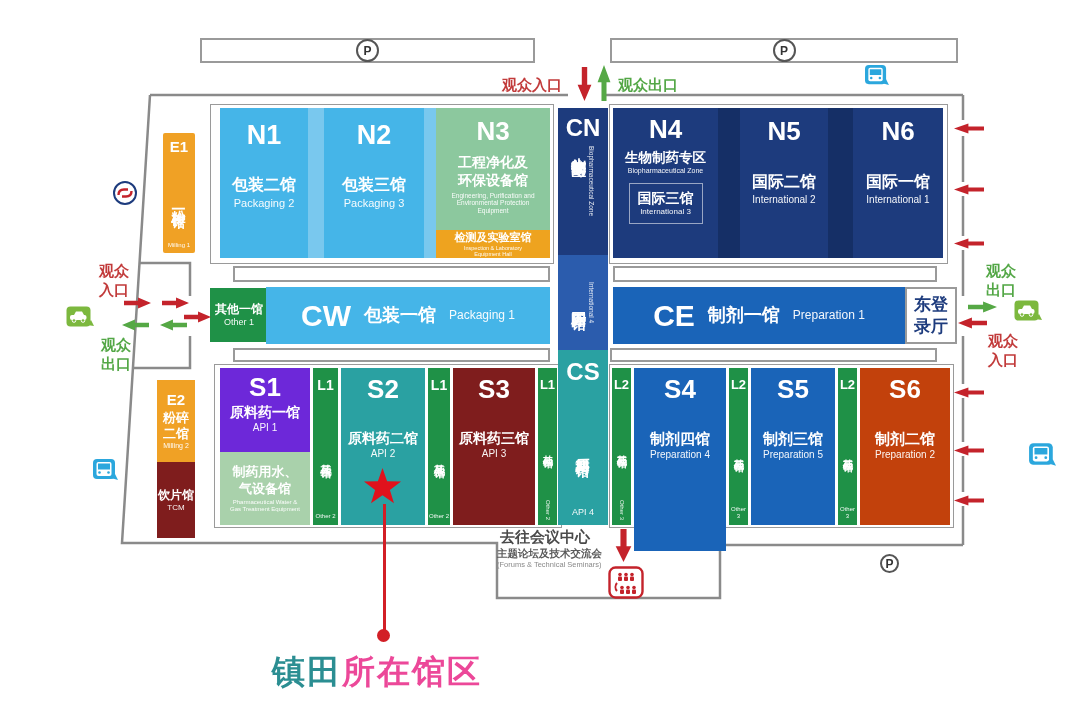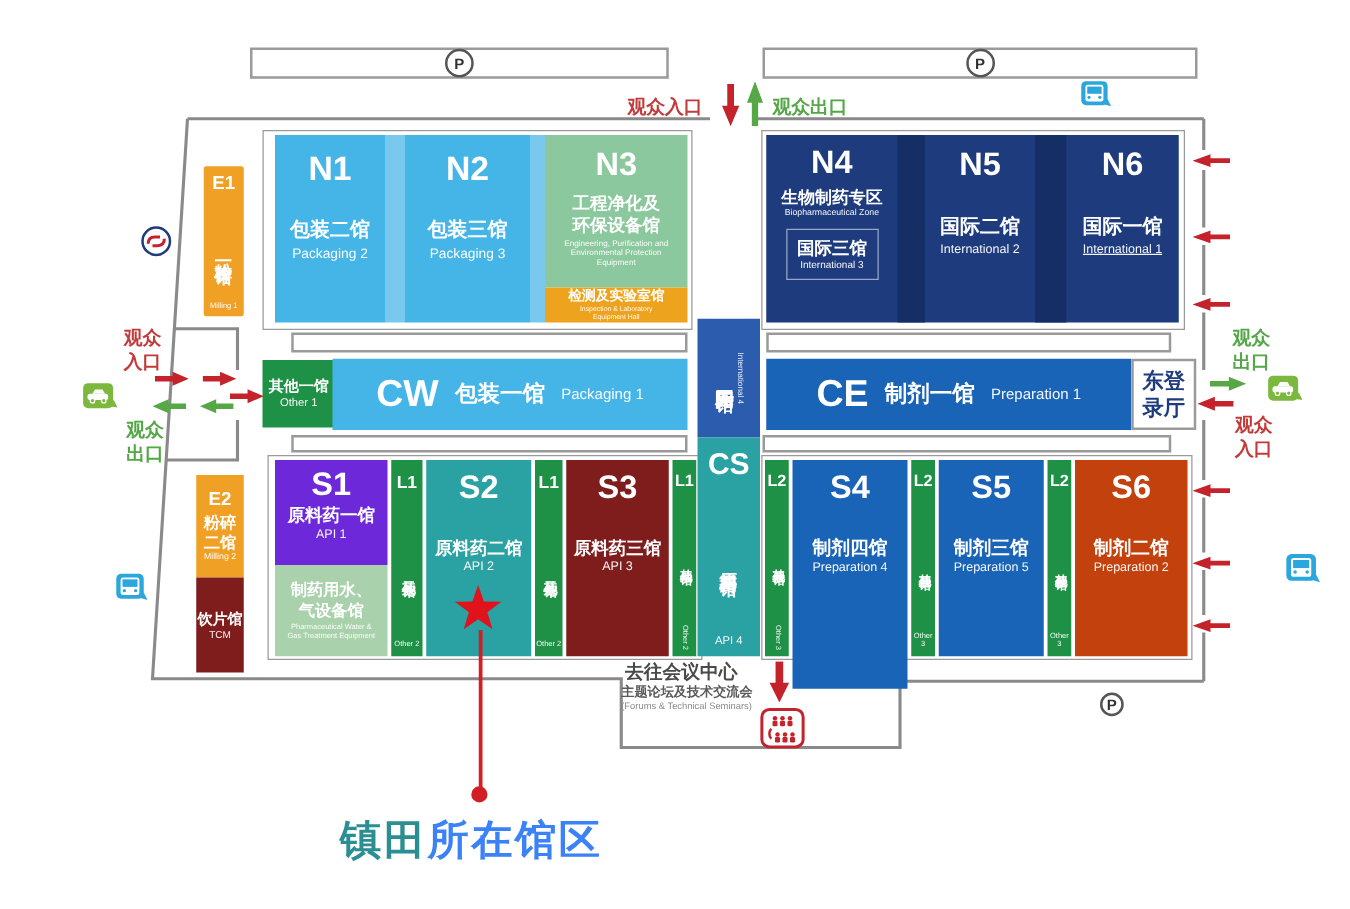--- a/index.html
+++ b/index.html
@@ -94,20 +94,27 @@
     <span class="code" style="font-size:26px;margin-top:10px;">N3</span>
     <span class="cname" style="font-size:14px;margin-top:10px;">工程净化及</span>
     <span class="cname" style="font-size:14px;">环保设备馆</span>
     <span class="en" style="font-size:6.5px;width:92px;margin-top:3px;">Engineering, Purification and Environmental Protection Equipment</span>
   </div>
   <div class="abs hall" style="left:436px;top:230px;width:114px;height:28px;background:#eea31f;justify-content:center;">
     <span class="cname" style="font-size:11px;">检测及实验室馆</span>
     <span class="en" style="font-size:5.5px;width:80px;">Inspection &amp; Laboratory Equipment Hall</span>
   </div>
 
+  <div class="abs hall" style="left:558px;top:108px;width:50px;height:147px;background:#1d3b7d;">
+    <span class="code" style="font-size:24px;margin-top:8px;">CN</span>
+    <div style="display:flex;flex-direction:row;margin-top:6px;flex:1;align-items:flex-start;">
+      <span class="vtext" style="font-size:15px;">生物制药专区</span>
+      <span class="vten" style="font-size:6.5px;margin-left:1px;">Biopharmaceutical Zone</span>
+    </div>
+  </div>
   <div class="abs hall" style="left:558px;top:255px;width:50px;height:95px;background:#2b5cad;justify-content:center;">
     <div style="display:flex;flex-direction:row;align-items:center;">
       <span class="vtext" style="font-size:15px;">国际四馆</span>
       <span class="vten" style="font-size:6.5px;margin-left:1px;">International 4</span>
     </div>
   </div>
   <div class="abs hall" style="left:558px;top:350px;width:50px;height:175px;background:#2aa1a2;">
     <span class="code" style="font-size:24px;margin-top:10px;">CS</span>
     <span class="vtext" style="font-size:14px;margin-top:8px;flex:1;">原料药四馆</span>
     <span class="en" style="font-size:9px;margin-bottom:8px;">API 4</span>
@@ -126,21 +133,21 @@
     <div style="width:22px;background:#152f66;"></div>
     <div class="hall" style="width:88px;">
       <span class="code" style="font-size:26px;margin-top:10px;">N5</span>
       <span class="cname" style="font-size:16px;margin-top:28px;">国际二馆</span>
       <span class="en" style="font-size:10px;margin-top:2px;">International 2</span>
     </div>
     <div style="width:25px;background:#152f66;"></div>
     <div class="hall" style="width:90px;">
       <span class="code" style="font-size:26px;margin-top:10px;">N6</span>
       <span class="cname" style="font-size:16px;margin-top:28px;">国际一馆</span>
-      <span class="en" style="font-size:10px;margin-top:2px;text-decoration:underline;">International 1</span>
+      <span class="en" style="font-size:10px;margin-top:2px;">International 1</span>
     </div>
   </div>
 
   <div class="abs hall" style="left:210px;top:288px;width:58px;height:54px;background:#1f9147;justify-content:center;">
     <span class="cname" style="font-size:12px;">其他一馆</span>
     <span class="en" style="font-size:9px;">Other 1</span>
   </div>
   <div class="abs hall" style="left:266px;top:287px;width:284px;height:57px;background:#45b5e8;flex-direction:row;justify-content:center;align-items:center;gap:13px;">
     <span class="code" style="font-size:30px;">CW</span>
     <span class="cname" style="font-size:18px;">包装一馆</span>
@@ -331,16 +338,16 @@
       <circle cx="16.5" cy="14.5" r="1.3" fill="#2ba7dd"></circle>
     <polygon points="23,16 26,22 19,20" fill="#2ba7dd"></polygon>
   </svg>
 
   <svg class="abs" style="left:363px;top:468px;" width="39" height="37" viewBox="0 0 38 36">
     <polygon points="19,0 23.5,12.9 37.1,13.1 26.2,21.3 30.2,34.4 19,26.6 7.8,34.4 11.8,21.3 0.9,13.1 14.5,12.9" fill="#e0121c"></polygon>
   </svg>
   <div class="abs" style="left:383px;top:504px;width:2.5px;height:126px;background:#d21f26;"></div>
   <div class="abs" style="left:377px;top:629px;width:13px;height:13px;border-radius:50%;background:#d21f26;"></div>
   <div class="abs" style="left:272px;top:650px;font-size:33px;font-weight:700;letter-spacing:2px;">
-    <span style="color:#2b8e92;">镇田</span><span style="color:#3b82f6;">所在馆区</span>
+    <span style="color:#2b8e92;">镇田</span><span style="color:#ec4899;">所在馆区</span>
   </div>
 
 </div>
 
 </body></html>

